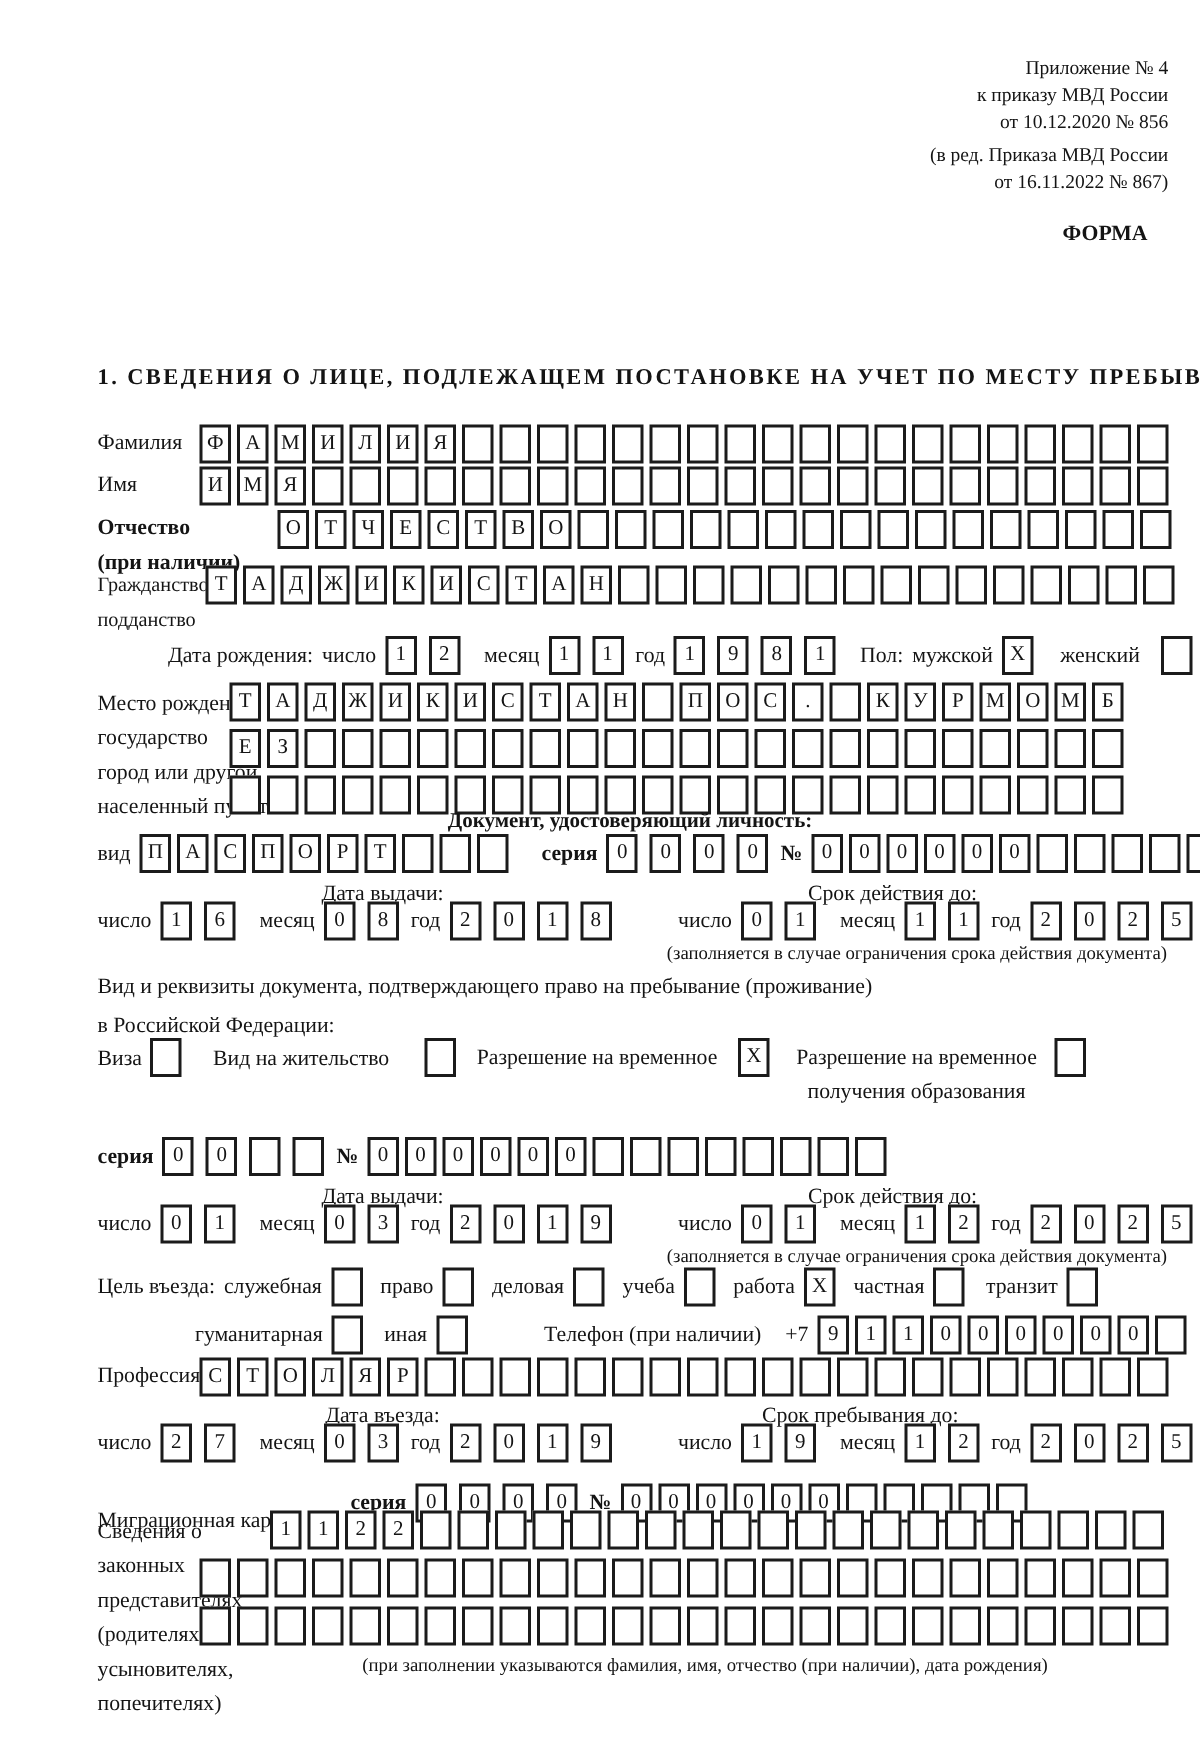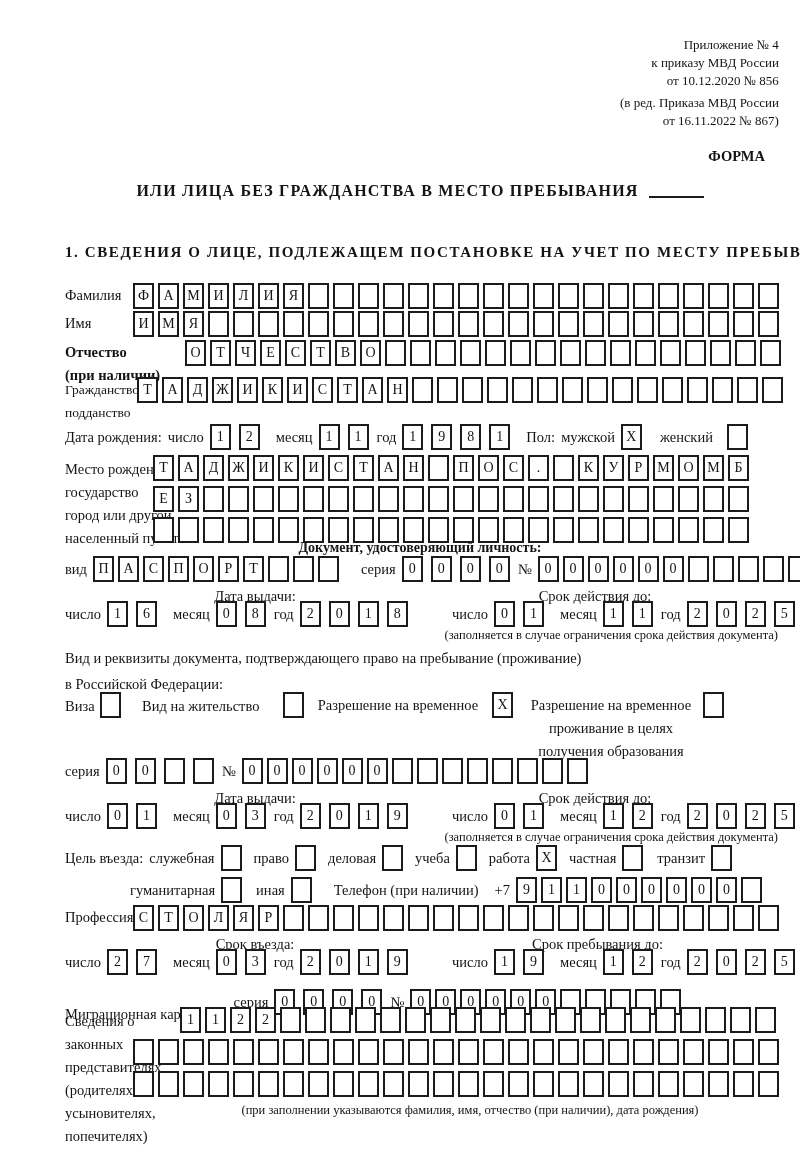--- a/index.html
+++ b/index.html
@@ -17,41 +17,40 @@
   .cells{display:flex;align-items:center;}
   .cell{
     width:21px;height:26px;box-sizing:border-box;border:2px solid #1b1b1b;
     margin-right:4px;display:flex;align-items:center;justify-content:center;
     font-size:14px;line-height:1;background:#fff;flex:0 0 auto;
   }
   .sp .cell{margin-right:8px;}
   .drow{display:flex;align-items:center;}
   .drow .w{margin-right:6px;font-size:14.5px;white-space:nowrap;}
   .gap8{margin-left:8px;} .gap10{margin-left:10px;} .gap14{margin-left:14px;} .gap18{margin-left:18px;}
-  .mr8{margin-right:8px;} .mr10{margin-right:10px;} .mr14{margin-right:14px;}
+  .mr8{margin-right:8px;font-weight:bold;} .mr10{margin-right:10px;} .mr14{margin-right:14px;margin-left:47px;}
   .annex-line{font-size:13px;line-height:18px;white-space:nowrap;}
   .title-line{font-size:16px;font-weight:bold;letter-spacing:1.2px;line-height:22px;}
   .blank-line{display:inline-block;width:55px;border-bottom:2px solid #1b1b1b;height:2px;margin-left:10px;transform:translateY(2px);}
   .multi .ln{font-size:14.5px;line-height:23px;white-space:nowrap;}
 </style>
 </head>
 <body>
 
 <div class="abs" style="left:620px;top:36px;text-align:right;">
   <div class="annex-line">Приложение № 4</div>
   <div class="annex-line">к приказу МВД России</div>
   <div class="annex-line">от 10.12.2020 № 856</div>
   <div class="annex-line" style="margin-top:4px;">(в ред. Приказа МВД России</div>
   <div class="annex-line">от 16.11.2022 № 867)</div>
 </div>
 
 <div class="abs bold" style="right:35px;top:148px;font-size:14.5px;">ФОРМА</div>
 
 <div class="abs center" style="left:65px;top:180px;width:710px;">
-  <div class="title-line"><span>ИЛИ ЛИЦА БЕЗ ГРАЖДАНСТВА В МЕСТО ПРЕБЫВАНИЯ</span><span class="blank-line"></span></div>
 </div>
 
 <div class="abs bold" style="left:65px;top:244px;font-size:15px;letter-spacing:1.6px;white-space:nowrap;">1. СВЕДЕНИЯ О ЛИЦЕ, ПОДЛЕЖАЩЕМ ПОСТАНОВКЕ НА УЧЕТ ПО МЕСТУ ПРЕБЫВАНИЯ</div>
 
 <div class="abs lbl" style="left:65px;top:287px;">Фамилия</div>
 <div class="abs cells" style="left:133px;top:283px;">
     <span class="cell">Ф</span>
     <span class="cell">А</span>
     <span class="cell">М</span>
     <span class="cell">И</span>
@@ -385,21 +384,20 @@
 
 <div class="abs multi center" style="left:312px;top:694px;width:172px;">
   <div class="ln">Разрешение на временное</div>
 </div>
 <div class="abs cells" style="left:492px;top:692px;">
     <span class="cell">X</span>
   </div>
 
 <div class="abs multi center" style="left:525px;top:694px;width:172px;">
   <div class="ln">Разрешение на временное</div>
-  <div class="ln">проживание в целях</div>
   <div class="ln">получения образования</div>
 </div>
 <div class="abs cells" style="left:703px;top:692px;">
     <span class="cell"></span>
   </div>
 
 <div class="abs drow" style="left:65px;top:758px;">
   <span class="w mr8">серия</span>
   <span class="cells sp">
       <span class="cell">0</span>
@@ -549,22 +547,22 @@
     <span class="cell"></span>
     <span class="cell"></span>
     <span class="cell"></span>
     <span class="cell"></span>
     <span class="cell"></span>
     <span class="cell"></span>
     <span class="cell"></span>
     <span class="cell"></span>
   </div>
 
-<div class="abs lbl center" style="left:190px;top:936px;width:130px;">Срок въезда:</div>
-<div class="abs lbl center" style="left:505px;top:936px;width:185px;">Срок пребывания до:</div>
+<div class="abs lbl center" style="left:190px;top:936px;width:130px;">Дата въезда:</div>
+<div class="abs lbl center" style="left:481px;top:936px;width:185px;">Срок пребывания до:</div>
 
 <div class="abs drow" style="left:65px;top:949px;">
   <span class="w">число</span>
   <span class="cells sp">
       <span class="cell">2</span>
       <span class="cell">7</span>
     </span>
   <span class="w gap8">месяц</span>
   <span class="cells sp">
       <span class="cell">0</span>

